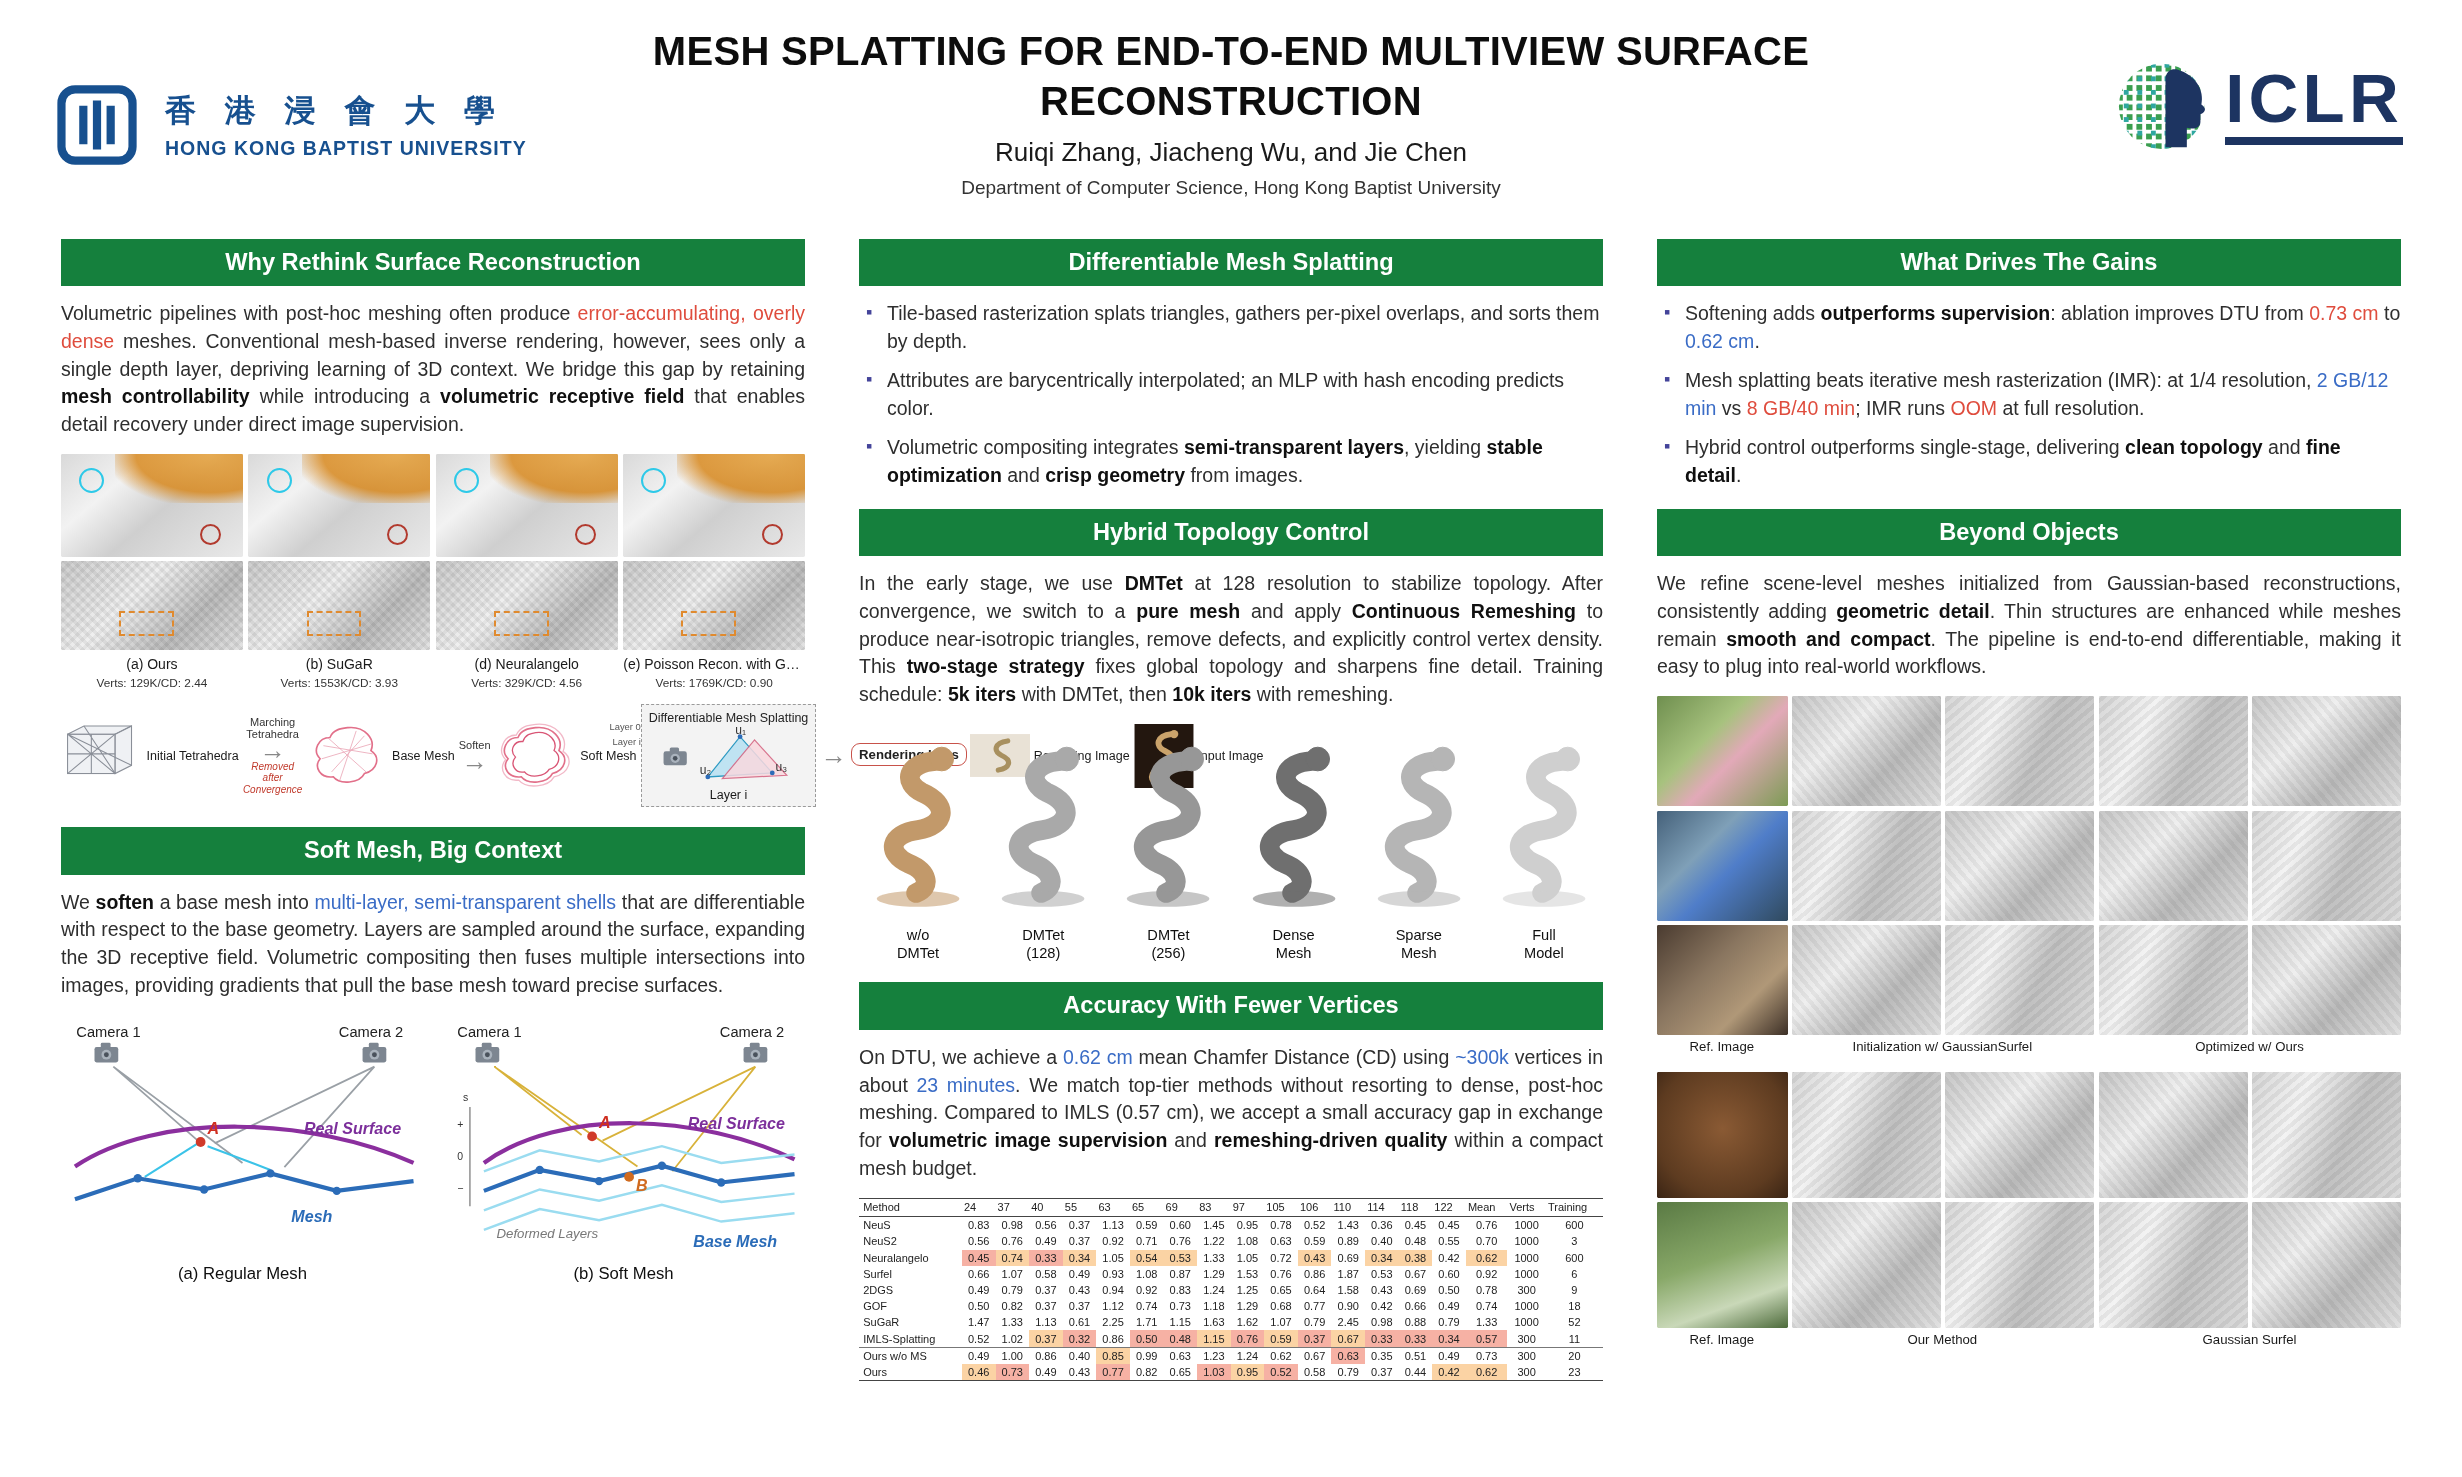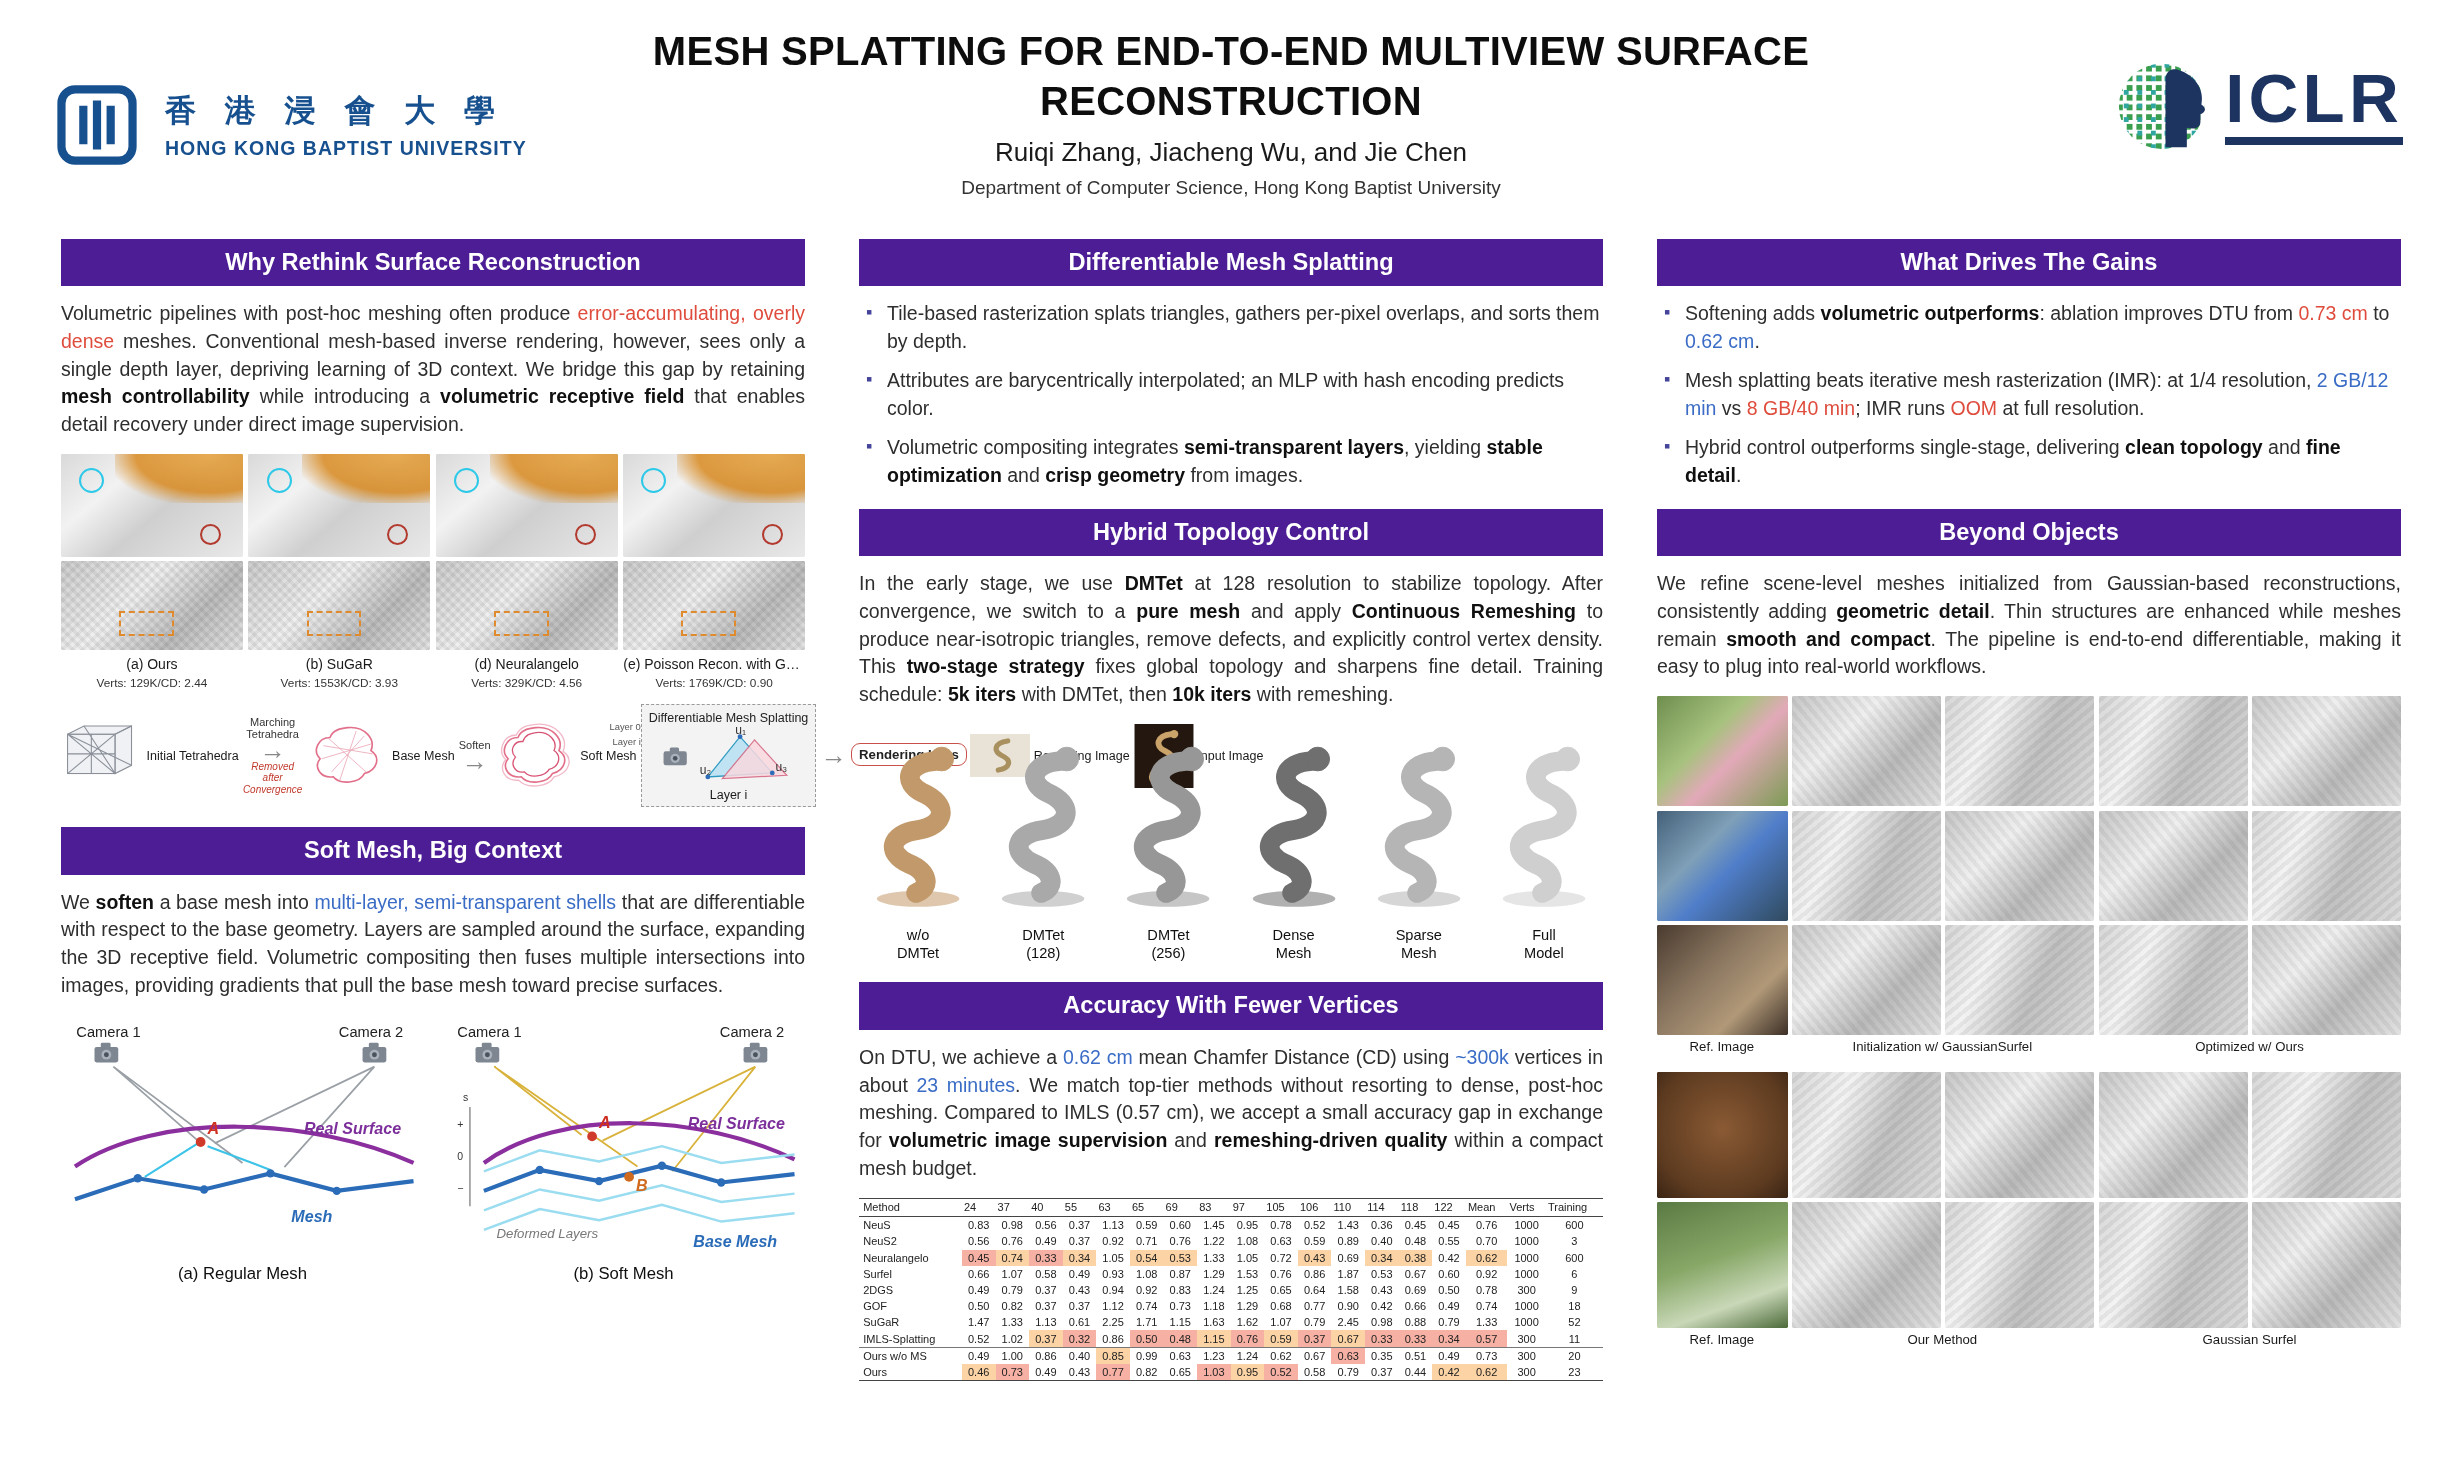--- a/index.html
+++ b/index.html
@@ -17,21 +17,21 @@
   .title { font-size:40px; line-height:1.25; margin:0; color:#0d0d0d; font-weight:bold; letter-spacing:0.3px; }
   .authors { font-size:26px; margin-top:11px; color:#1a1a1a; }
   .affil { font-size:19px; margin-top:8.3px; color:#333; }
   .iclr { position:absolute; right:59px; top:56px; display:flex; align-items:center; gap:11px; }
   .iclr-head { width:97px; height:97px; }
   .iclr-text { font-size:69px; font-weight:bold; color:#1d3461; letter-spacing:4.2px; border-bottom:8.3px solid #1d3461; line-height:1.02; padding-bottom:2.8px; }
 
   
   .columns { display:flex; gap:54px; padding:0 61px; margin-top:19.5px; }
   .col { flex:1; min-width:0; }
-  .secbar { background:#4c1d95; color:#fff; font-weight:bold; font-size:23.6px; text-align:center; padding:10.4px 0; margin-bottom:14px; }
+  .secbar { background:#15803d; color:#fff; font-weight:bold; font-size:23.6px; text-align:center; padding:10.4px 0; margin-bottom:14px; }
   .mt { margin-top:19.5px; }
   .body-text { font-size:19.5px; line-height:1.42; text-align:justify; margin:0 0 15.3px 0; color:#2e2e2e; }
   .red { color:#df4c3d; }
   .blue { color:#3a6cc6; }
   .b { font-weight:bold; color:#101010; }
 
   .bullets { list-style:none; margin:0 0 13px 0; padding:0; }
   .bullets li { position:relative; padding-left:28px; font-size:19.5px; line-height:1.4; margin-bottom:12.5px; color:#2e2e2e; }
   .bullets li::before { content:"▪"; position:absolute; left:7px; top:-0.7px; color:#44449a; font-size:18px; }
 
@@ -705,21 +705,21 @@
             </tr>
           </tbody>
         </table>
     </section>
 
     <section class="col">
       <div class="secbar">
         <span>What Drives The Gains</span>
       </div>
       <ul class="bullets">
-        <li><span>Softening adds </span><span class="b">volumetric outperforms</span><span>: ablation improves DTU from </span><span class="red">0.73 cm</span><span> to </span><span class="blue">0.62 cm</span><span>.</span></li>
+        <li><span>Softening adds </span><span class="b">outperforms supervision</span><span>: ablation improves DTU from </span><span class="red">0.73 cm</span><span> to </span><span class="blue">0.62 cm</span><span>.</span></li>
         <li><span>Mesh splatting beats iterative mesh rasterization (IMR): at 1/4 resolution, </span><span class="blue">2 GB/12 min</span><span> vs </span><span class="red">8 GB/40 min</span><span>; IMR runs </span><span class="red">OOM</span><span> at full resolution.</span></li>
         <li><span>Hybrid control outperforms single-stage, delivering </span><span class="b">clean topology</span><span> and </span><span class="b">fine detail</span><span>.</span></li>
       </ul>
 
       <div class="secbar mt">
         <span>Beyond Objects</span>
       </div>
       <p class="body-text"><span>We refine scene-level meshes initialized from Gaussian-based reconstructions, consistently adding </span><span class="b">geometric detail</span><span>. Thin structures are enhanced while meshes remain </span><span class="b">smooth and compact</span><span>. The pipeline is end-to-end differentiable, making it easy to plug into real-world workflows.</span></p>
 
       <div class="scene-grid">

